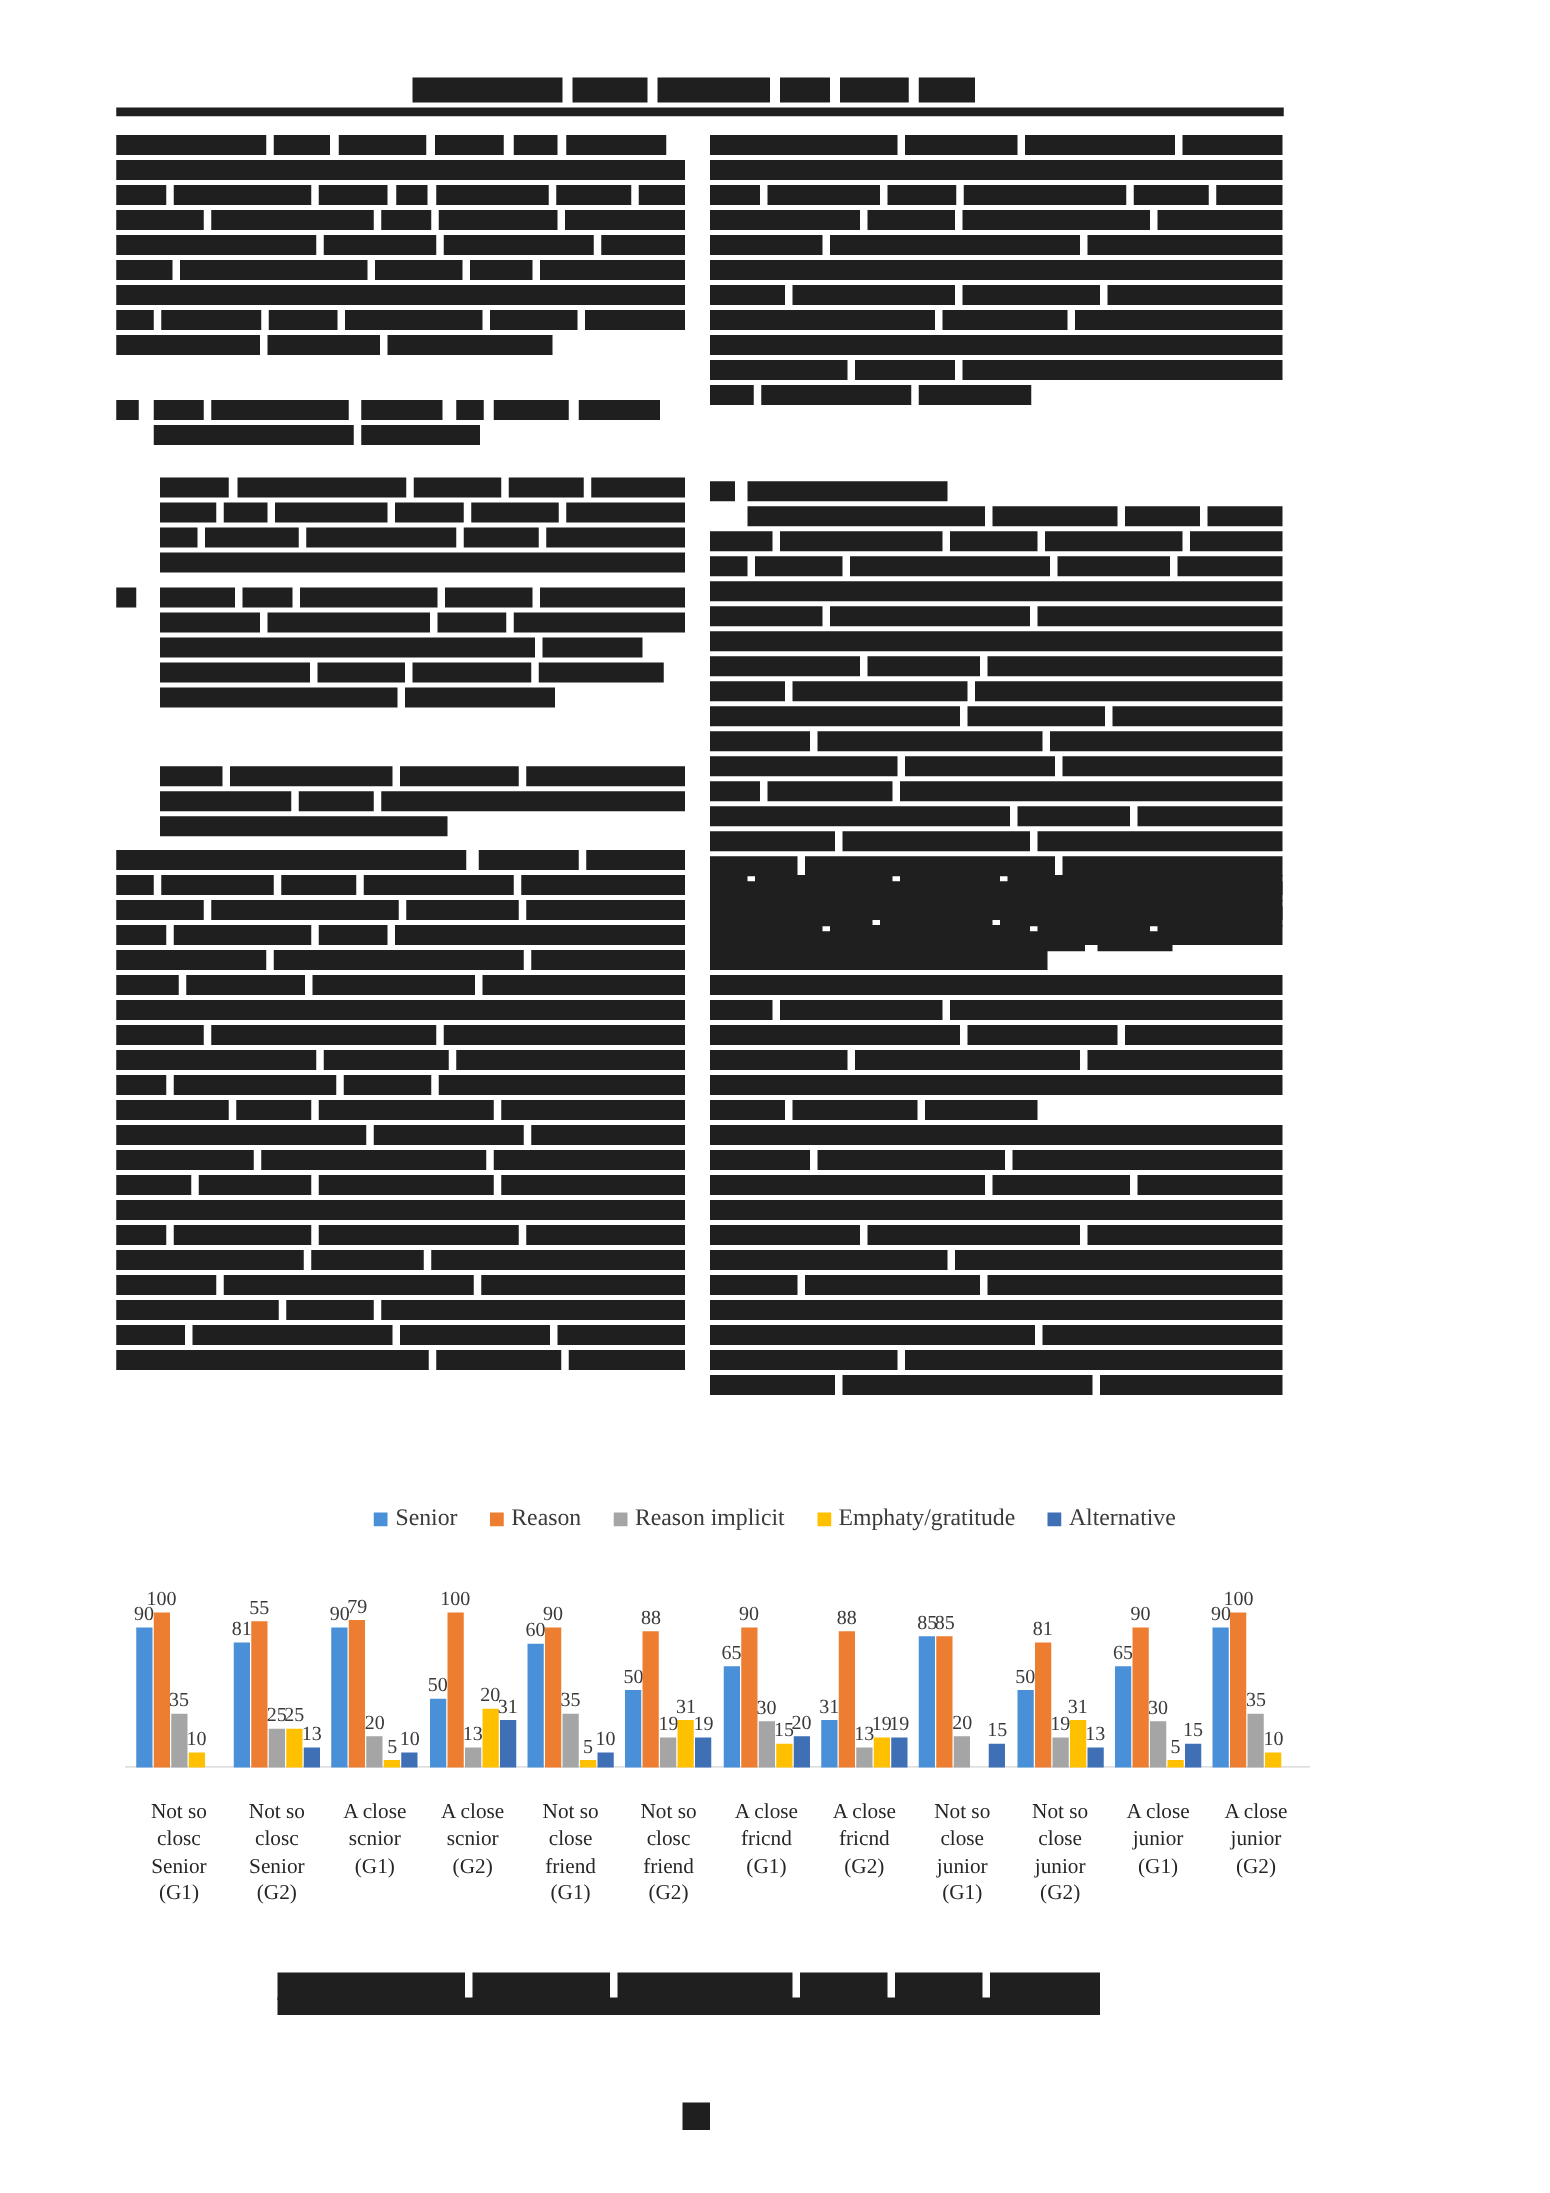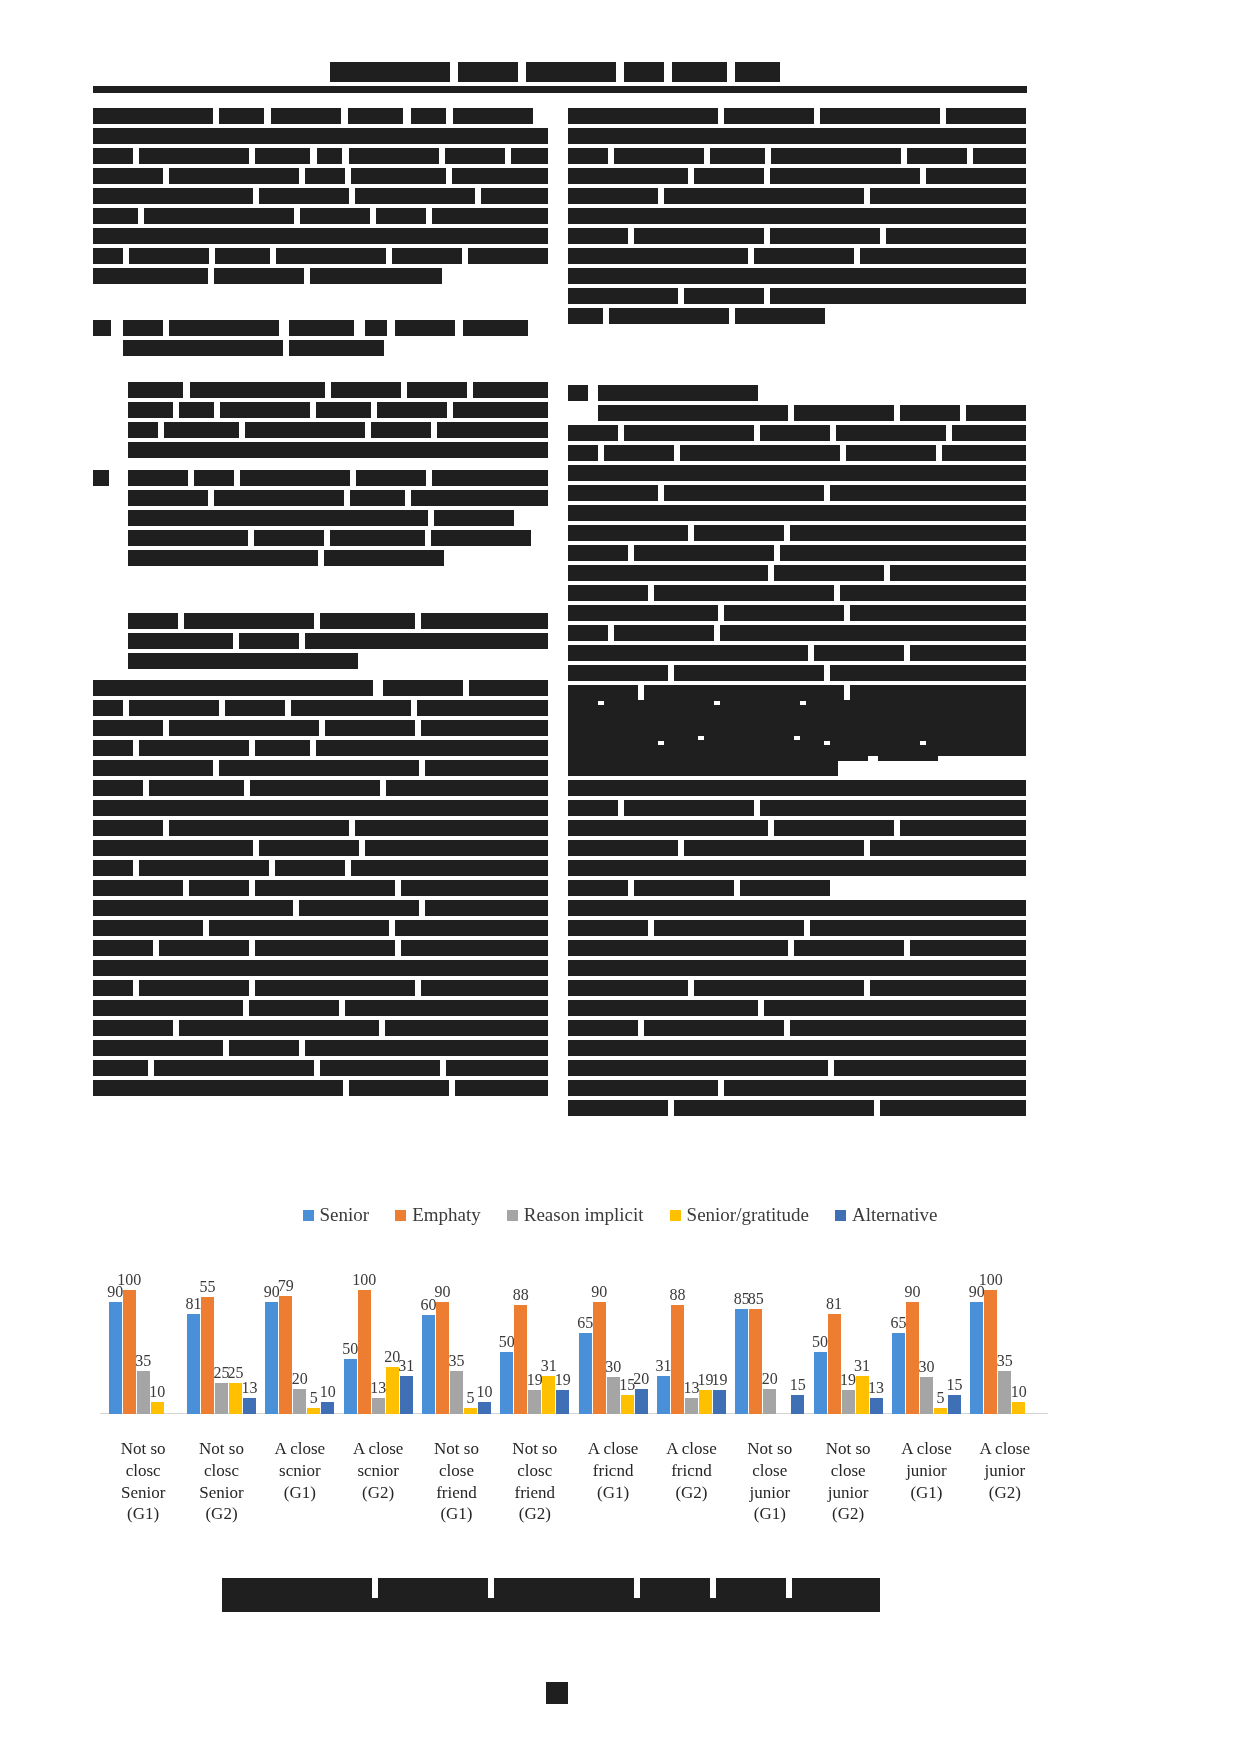--- a/index.html
+++ b/index.html
@@ -688,29 +688,29 @@
 
   <div id="chart-area">
 
     <div id="chart-legend">
       <div class="legend-item">
         <span class="legend-swatch" style="background:#4a90d9"></span>
         <span>Senior</span>
       </div>
       <div class="legend-item">
         <span class="legend-swatch" style="background:#ed7d31"></span>
-        <span>Emphaty</span>
+        <span>Reason</span>
       </div>
       <div class="legend-item">
         <span class="legend-swatch" style="background:#a5a5a5"></span>
         <span>Reason implicit</span>
       </div>
       <div class="legend-item">
         <span class="legend-swatch" style="background:#ffc000"></span>
-        <span>Senior/gratitude</span>
+        <span>Emphaty/gratitude</span>
       </div>
       <div class="legend-item">
         <span class="legend-swatch" style="background:#3f6fb5"></span>
         <span>Alternative</span>
       </div>
     </div>
 
     <div id="plot">
       <div class="axis-line"></div>
       <div id="plot-inner">

